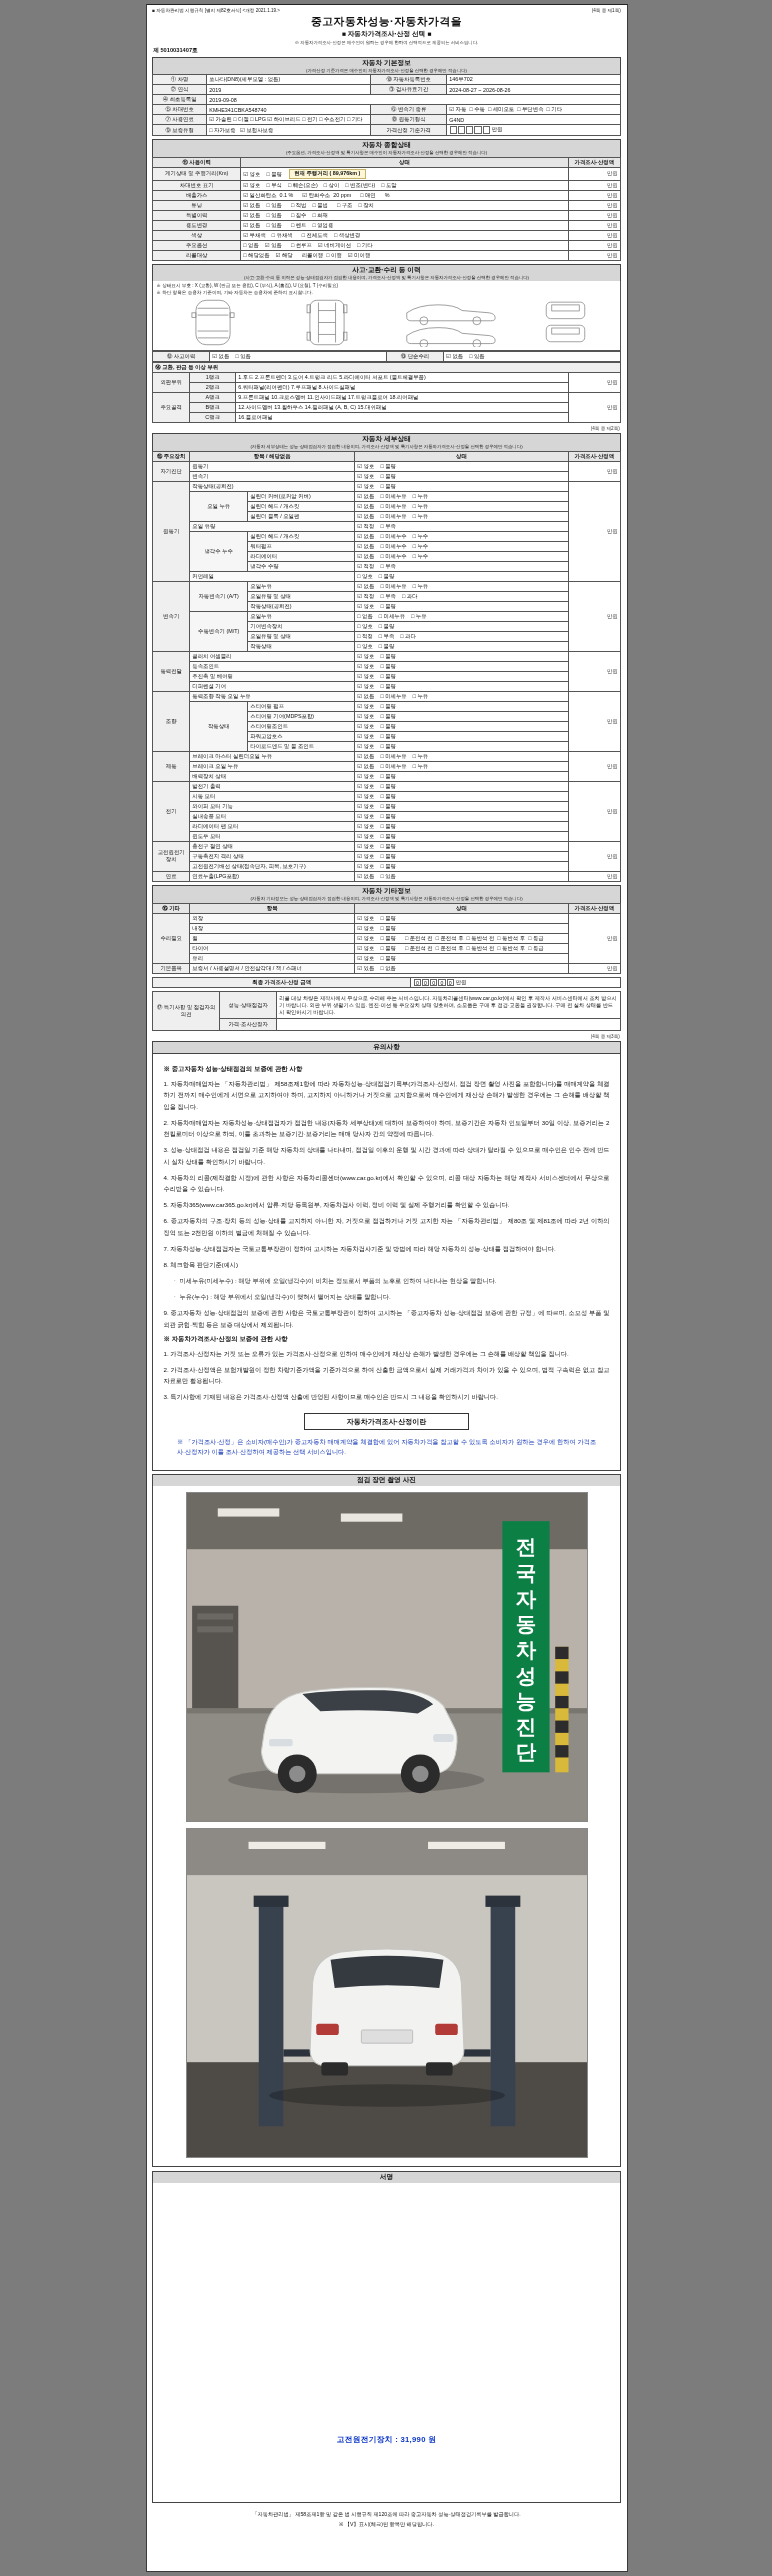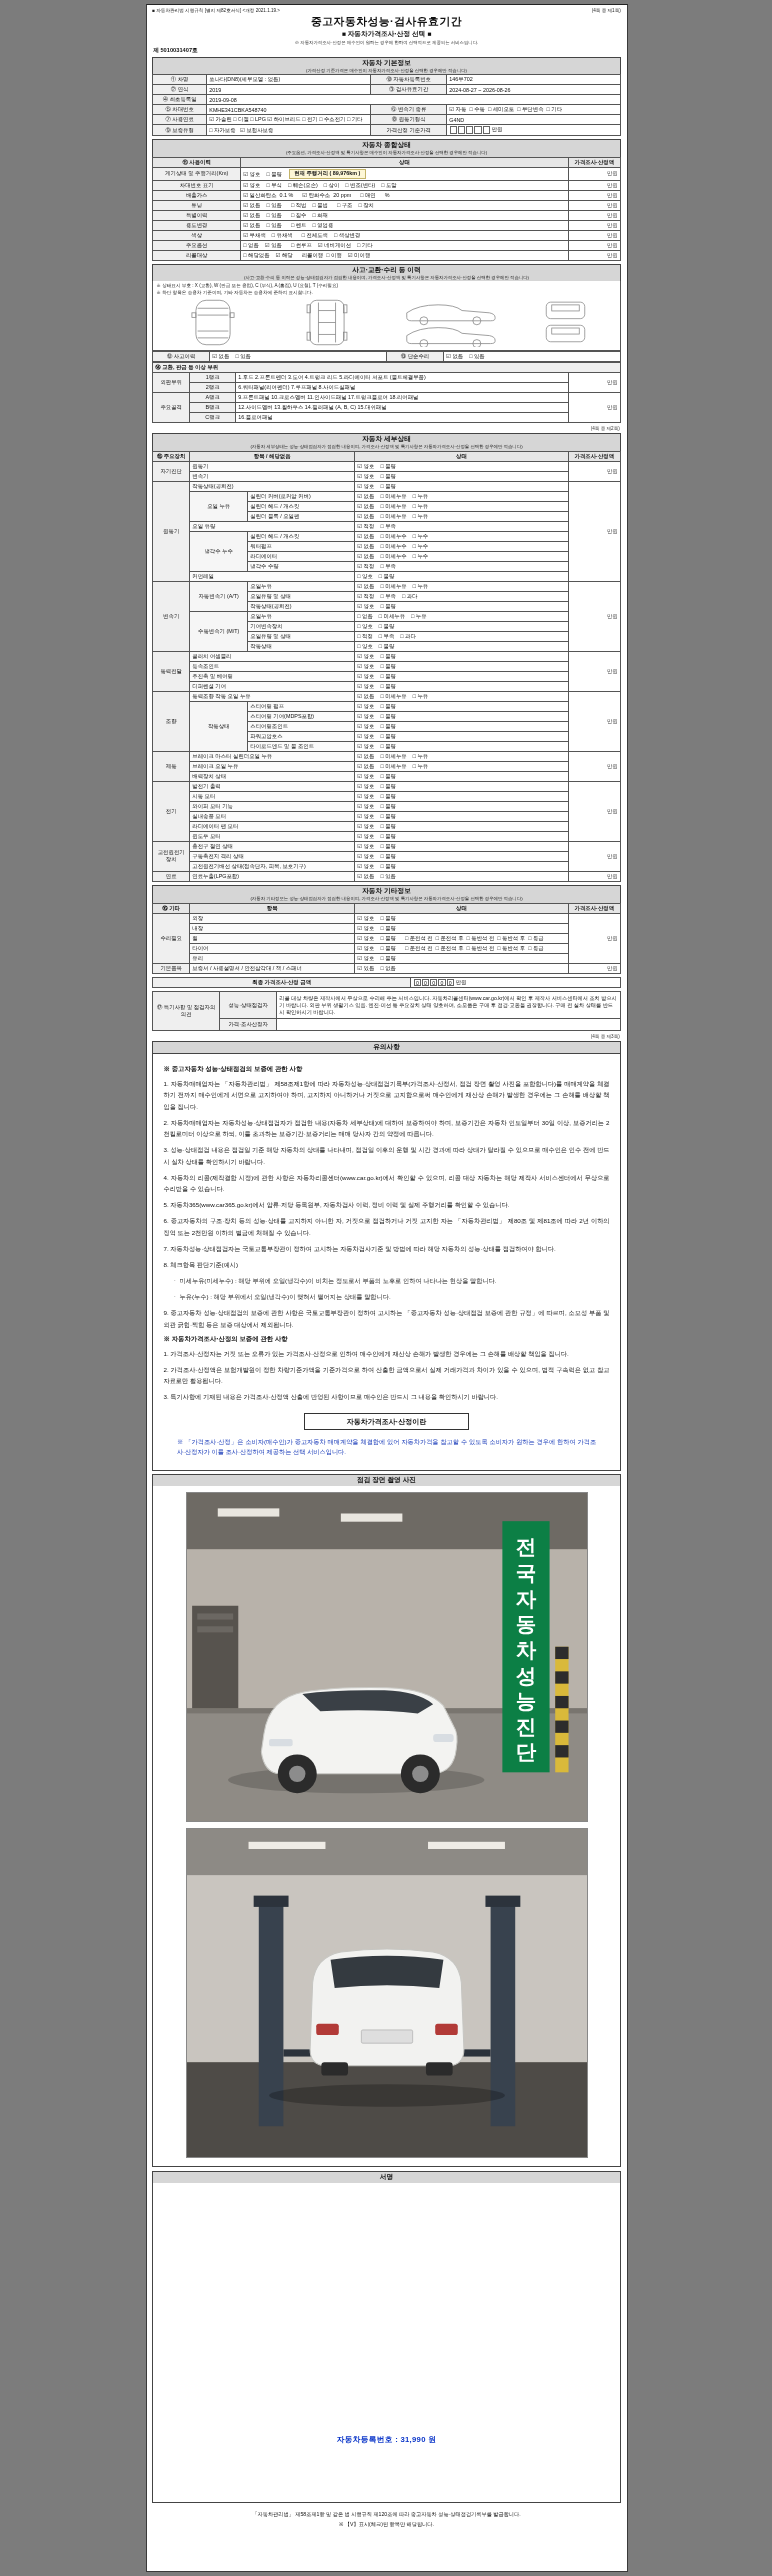--- a/index.html
+++ b/index.html
@@ -65,21 +65,21 @@
 </style>
 </head>
 <body>
 
 <div class="page">
 
   <div class="topline">
     <span>■ 자동차관리법 시행규칙 [별지 제82호서식] &lt;개정 2021.1.19.&gt;</span>
     <span>(4쪽 중 제1쪽)</span>
   </div>
-  <div class="title">중고자동차성능·검사유효기간</div>
+  <div class="title">중고자동차성능·자동차가격을</div>
   <div class="subtitle">■ 자동차가격조사·산정 선택 ■</div>
   <div class="subnote">※ 자동차가격조사·산정은 매수인이 원하는 경우에 한하여 선택적으로 제공되는 서비스입니다.</div>
   <div class="docno">제 5010031407호</div>
 
   <div class="sec">
     <div class="secbar">
       <span class="t">자동차 기본정보</span>
       <span class="n">(가격산정 기준가격은 매수인이 자동차가격조사·산정을 선택한 경우에만 적습니다)</span>
     </div>
     <table class="ftable">
@@ -708,21 +708,21 @@
       </svg>
     </div>
   </div>
 
   <div class="sec sig-sec">
     <div class="secbar">
       <span class="t">서명</span>
     </div>
     <div class="sigbody">
       <div class="fee">
-        <span>자동차등록번호 :</span>
+        <span>고전원전기장치 :</span>
         <span>31,990 원</span>
       </div>
     </div>
   </div>
 
   <div class="foot">
     <div>「자동차관리법」 제58조제1항 및 같은 법 시행규칙 제120조에 따라 중고자동차 성능·상태점검기록부를 발급합니다.</div>
     <div>※ 【V】표시(체크)된 항목만 해당됩니다.</div>
   </div>
 

